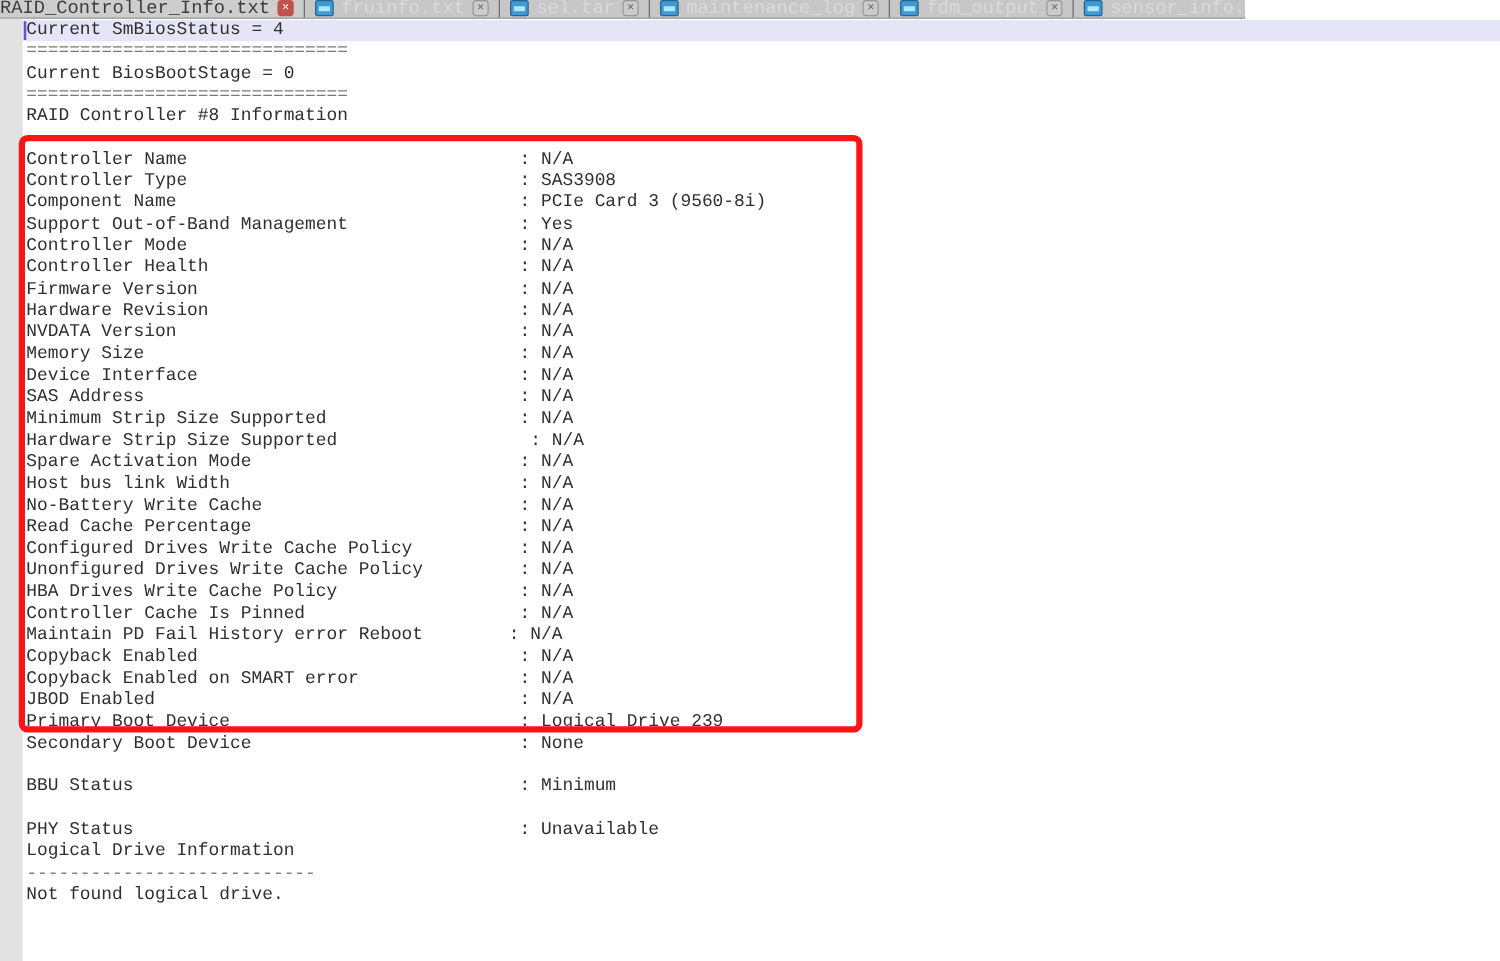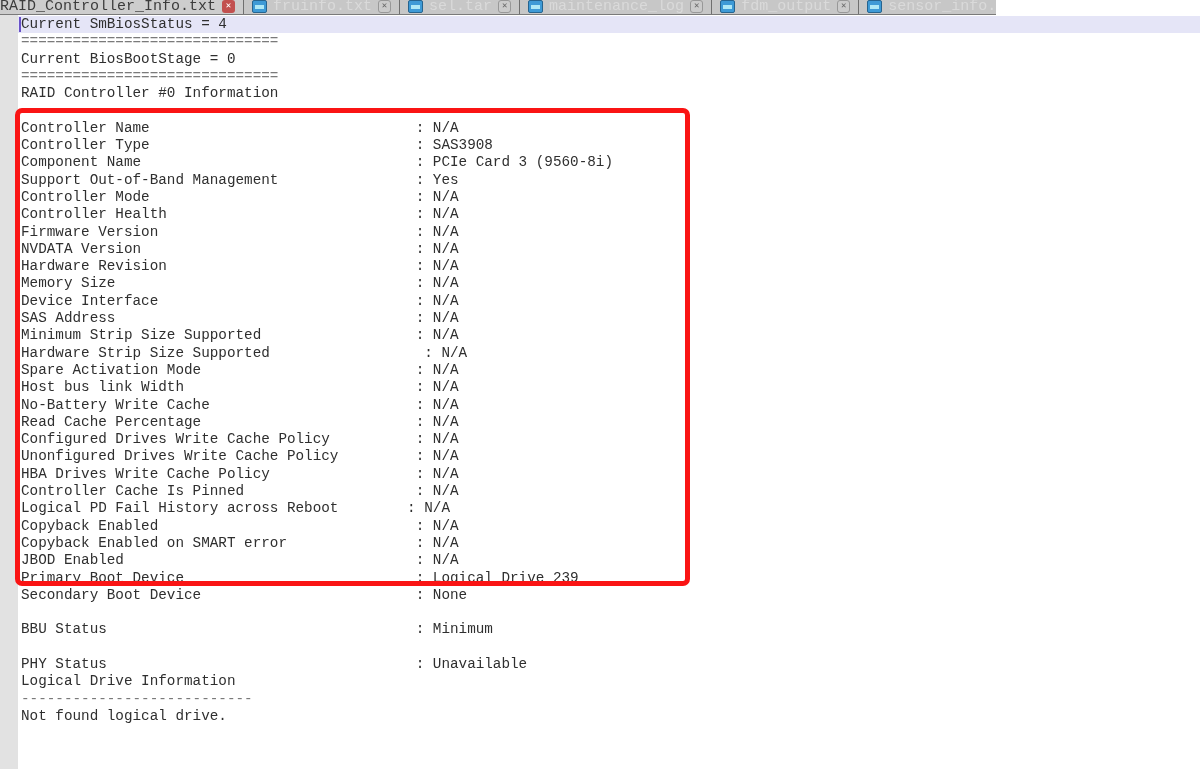--- a/index.html
+++ b/index.html
@@ -88,45 +88,45 @@
     </div>
 </div>
 
 <div class="editor">
   <div class="gutter"></div>
   <div class="code">
       <div class="line highlight">Current SmBiosStatus = 4<span class="caret"></span></div>
       <div class="line muted">==============================</div>
       <div class="line">Current BiosBootStage = 0</div>
       <div class="line muted">==============================</div>
-      <div class="line">RAID Controller #0 Information</div>
+      <div class="line">RAID Controller #8 Information</div>
       <div class="line"></div>
       <div class="line">Controller Name                               : N/A</div>
       <div class="line">Controller Type                               : SAS3908</div>
       <div class="line">Component Name                                : PCIe Card 3 (9560-8i)</div>
       <div class="line">Support Out-of-Band Management                : Yes</div>
       <div class="line">Controller Mode                               : N/A</div>
       <div class="line">Controller Health                             : N/A</div>
       <div class="line">Firmware Version                              : N/A</div>
+      <div class="line">Hardware Revision                             : N/A</div>
       <div class="line">NVDATA Version                                : N/A</div>
-      <div class="line">Hardware Revision                             : N/A</div>
       <div class="line">Memory Size                                   : N/A</div>
       <div class="line">Device Interface                              : N/A</div>
       <div class="line">SAS Address                                   : N/A</div>
       <div class="line">Minimum Strip Size Supported                  : N/A</div>
       <div class="line">Hardware Strip Size Supported                  : N/A</div>
       <div class="line">Spare Activation Mode                         : N/A</div>
       <div class="line">Host bus link Width                           : N/A</div>
       <div class="line">No-Battery Write Cache                        : N/A</div>
       <div class="line">Read Cache Percentage                         : N/A</div>
       <div class="line">Configured Drives Write Cache Policy          : N/A</div>
       <div class="line">Unonfigured Drives Write Cache Policy         : N/A</div>
       <div class="line">HBA Drives Write Cache Policy                 : N/A</div>
       <div class="line">Controller Cache Is Pinned                    : N/A</div>
-      <div class="line">Logical PD Fail History across Reboot        : N/A</div>
+      <div class="line">Maintain PD Fail History error Reboot        : N/A</div>
       <div class="line">Copyback Enabled                              : N/A</div>
       <div class="line">Copyback Enabled on SMART error               : N/A</div>
       <div class="line">JBOD Enabled                                  : N/A</div>
       <div class="line">Primary Boot Device                           : Logical Drive 239</div>
       <div class="line">Secondary Boot Device                         : None</div>
       <div class="line"></div>
       <div class="line">BBU Status                                    : Minimum</div>
       <div class="line"></div>
       <div class="line">PHY Status                                    : Unavailable</div>
       <div class="line">Logical Drive Information</div>

